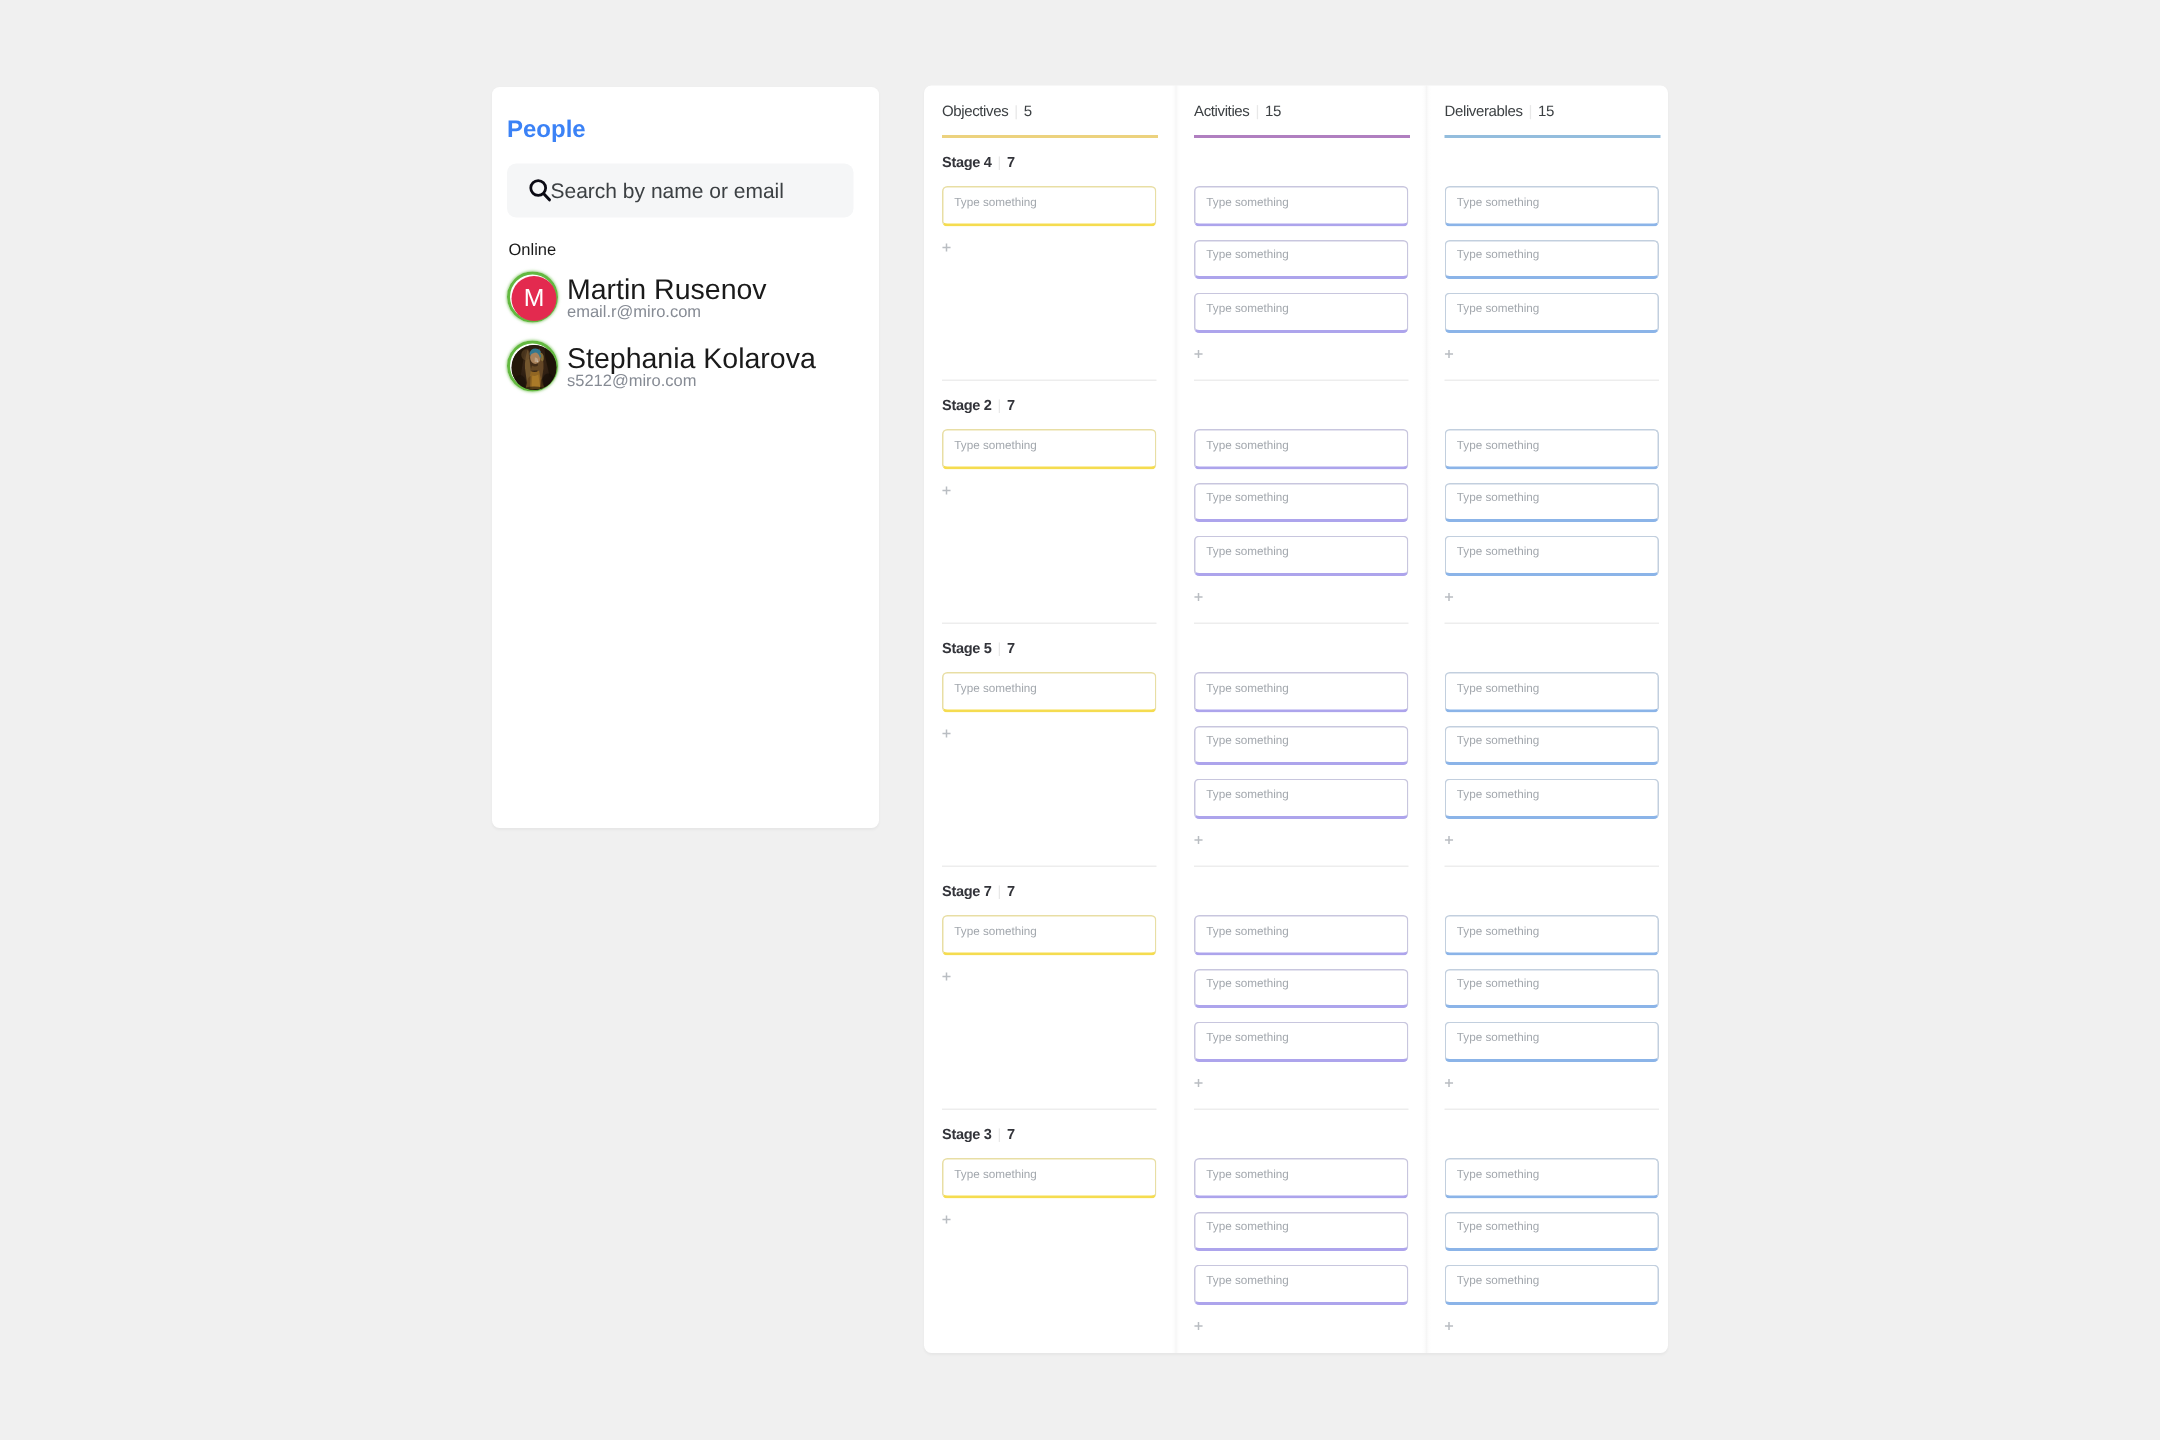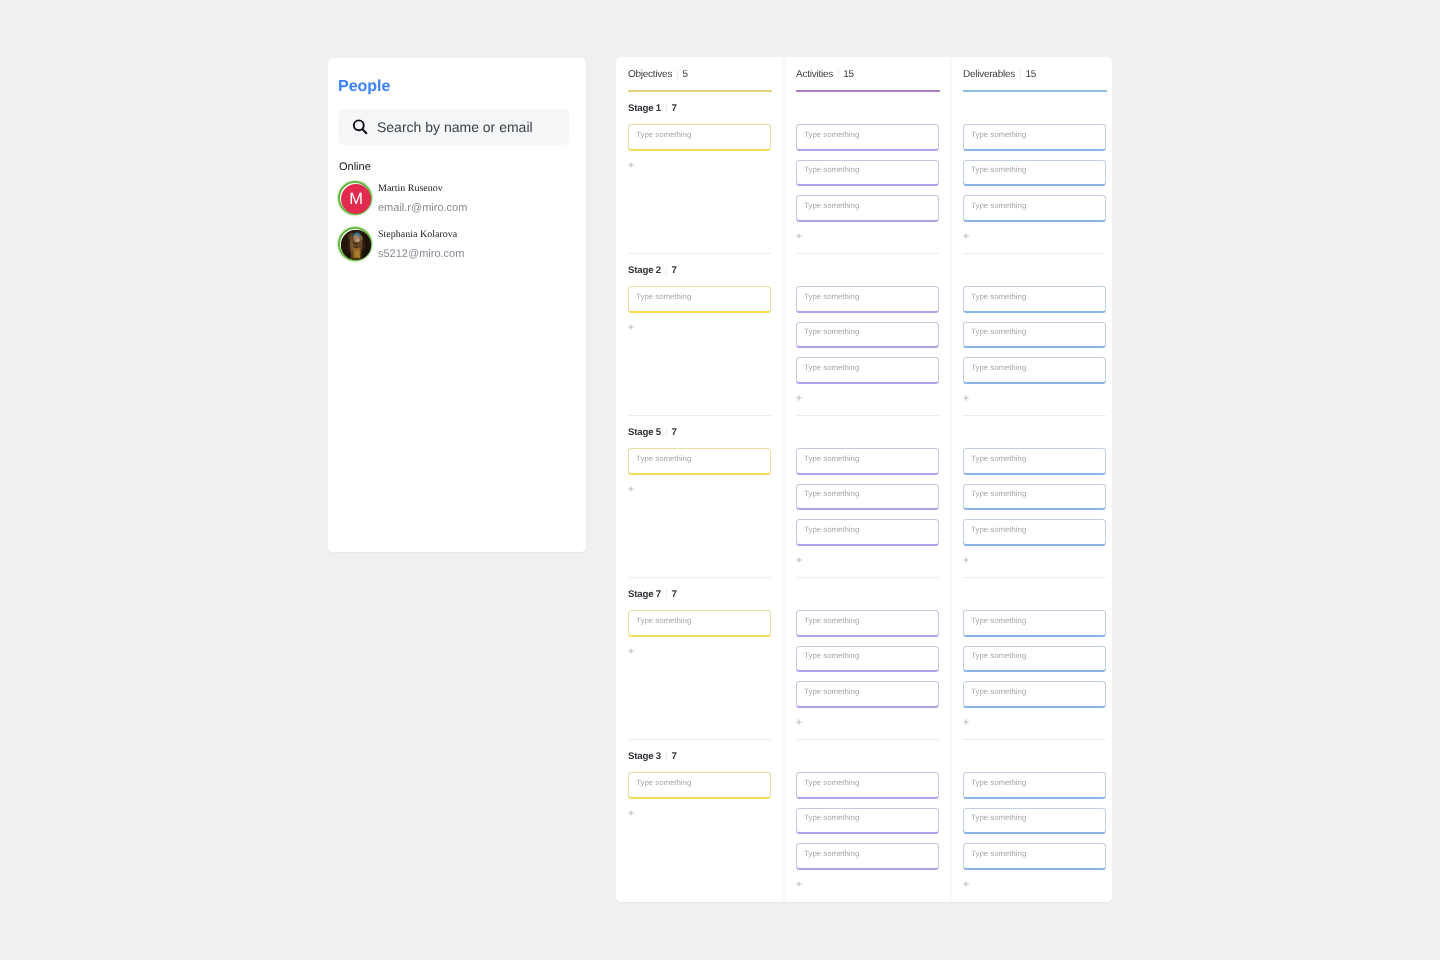--- a/index.html
+++ b/index.html
@@ -6,29 +6,29 @@
   html,body{margin:0;padding:0;}
   body{width:1440px;height:960px;background:#f0f0f0;font-family:"Liberation Sans",sans-serif;
        -webkit-font-smoothing:antialiased;text-rendering:geometricPrecision;overflow:hidden;position:relative;}
 
   
   .people-panel{position:absolute;left:328px;top:58px;width:258px;height:494px;
        background:#fff;border-radius:5px;box-shadow:0 1px 2px rgba(0,0,0,.045);}
   .people-title{position:absolute;left:10px;top:20px;font-size:16px;font-weight:bold;color:#3b82f6;}
   .search-box{position:absolute;left:10px;top:51px;width:231px;height:36px;background:#f5f6f7;border-radius:6px;}
   .search-icon{position:absolute;left:13px;top:9px;width:18px;height:18px;line-height:0;}
-  .search-ph{position:absolute;left:39px;top:10.4px;font-size:14px;color:#3c4043;}
+  .search-ph{position:absolute;left:29px;top:10.4px;font-size:14px;color:#3c4043;}
   .online-label{position:absolute;left:11px;top:103px;font-size:11px;color:#1a1a1a;text-align:right;}
   .person{position:absolute;left:10px;width:238px;height:40px;}
   .avatar{position:absolute;left:0px;top:0px;width:34px;height:34px;border-radius:50%;
           box-sizing:border-box;border:2px solid #63b840;box-shadow:0 0 1.6px .6px rgba(99,184,64,.55);}
   .avatar-inner{position:absolute;left:1px;top:1px;width:30px;height:30px;border-radius:50%;
           display:flex;align-items:center;justify-content:center;overflow:hidden;}
   .avatar-letter{color:#fff;font-size:16.5px;font-weight:400;line-height:1;}
-  .person-name{position:absolute;left:40px;top:2px;font-size:10px;color:#1a1a1a;font-weight:400;font-family:Liberation Serif, serif;}
+  .person-name{position:absolute;left:40px;top:2px;font-size:19px;color:#1a1a1a;font-weight:400;}
   .person-email{position:absolute;left:40px;top:21px;font-size:11px;color:#868b94;}
 
   
   .board{position:absolute;left:616px;top:57px;width:496px;height:845px;background:#fff;
          border-radius:5px;box-shadow:0 1px 2px rgba(0,0,0,.045);overflow:hidden;}
   .col{position:absolute;top:0;height:100%;box-sizing:border-box;}
   .col-div{position:absolute;top:0;width:6px;height:100%;margin-left:-2.5px;background:linear-gradient(to right,rgba(0,0,0,0) 0%,rgba(0,0,0,.012) 30%,rgba(0,0,0,.035) 50%,rgba(0,0,0,.012) 70%,rgba(0,0,0,0) 100%);}
   .col-head{position:absolute;left:12px;top:12px;font-size:10px;letter-spacing:-0.25px;color:#3c4043;white-space:nowrap;}
   .col-head .sep{display:inline-block;color:#e8e8e8;margin:0 4px;}
   .col-rule{position:absolute;left:12px;top:33.2px;height:1.5px;width:144px;}
@@ -107,21 +107,21 @@
   </div>
 </div>
 
 <div class="board" id="board">
     <div class="col-div" style="left: 167px;"></div>
     <div class="col-div" style="left: 334px;"></div>
     <div class="col" style="left: 0px; width: 167px;">
       <div class="col-head"><span>Objectives</span><span class="sep">|</span><span>5</span></div>
       <div class="col-rule" style="background: rgb(236, 210, 126);"></div>
       <div class="stage" style="top: 34px;">
-        <div class="stage-head"><span>Stage 1</span><span class="sep">|</span><span>7</span></div>
+        <div class="stage-head"><span>Stage 4</span><span class="sep">|</span><span>7</span></div>
         <div class="card" style="top: 33px; border-width: 1.2px 1.2px 2.8px; border-style: solid; border-color: rgb(232, 222, 164) rgb(232, 222, 164) rgb(245, 220, 80); border-image: initial;">
           <span class="ph">Type something</span>
         </div>
         <div class="plus" style="top: 71px; left: 12.2px;"><svg width="12" height="12" viewBox="0 0 12 12" style="margin:-3px">
             <path d="M6 3.3v5.4M3.3 6h5.4" stroke="#b9bdc2" stroke-width="1" stroke-linecap="butt"></path>
           </svg></div>
       </div>
       <div class="stage" style="top: 196px;">
         <div class="stage-rule"></div>
         <div class="stage-head"><span>Stage 2</span><span class="sep">|</span><span>7</span></div>

